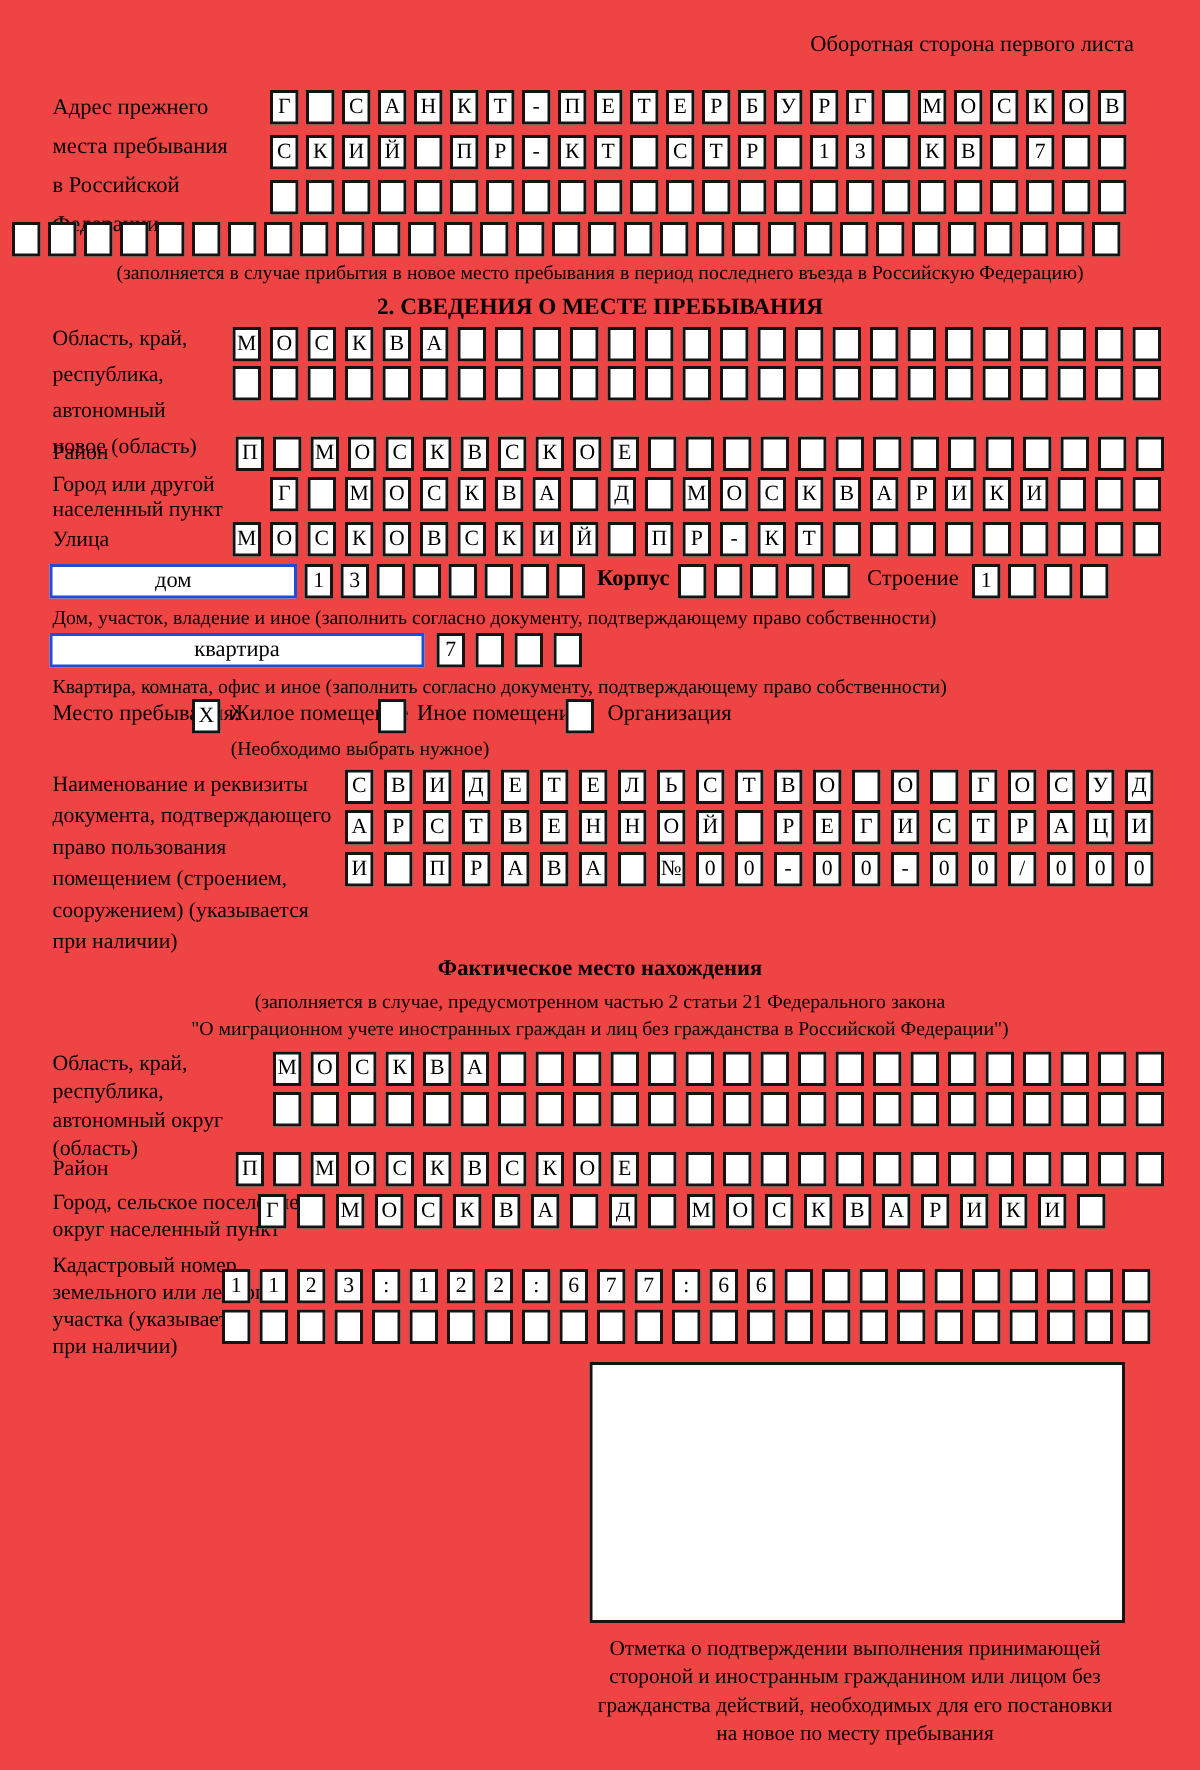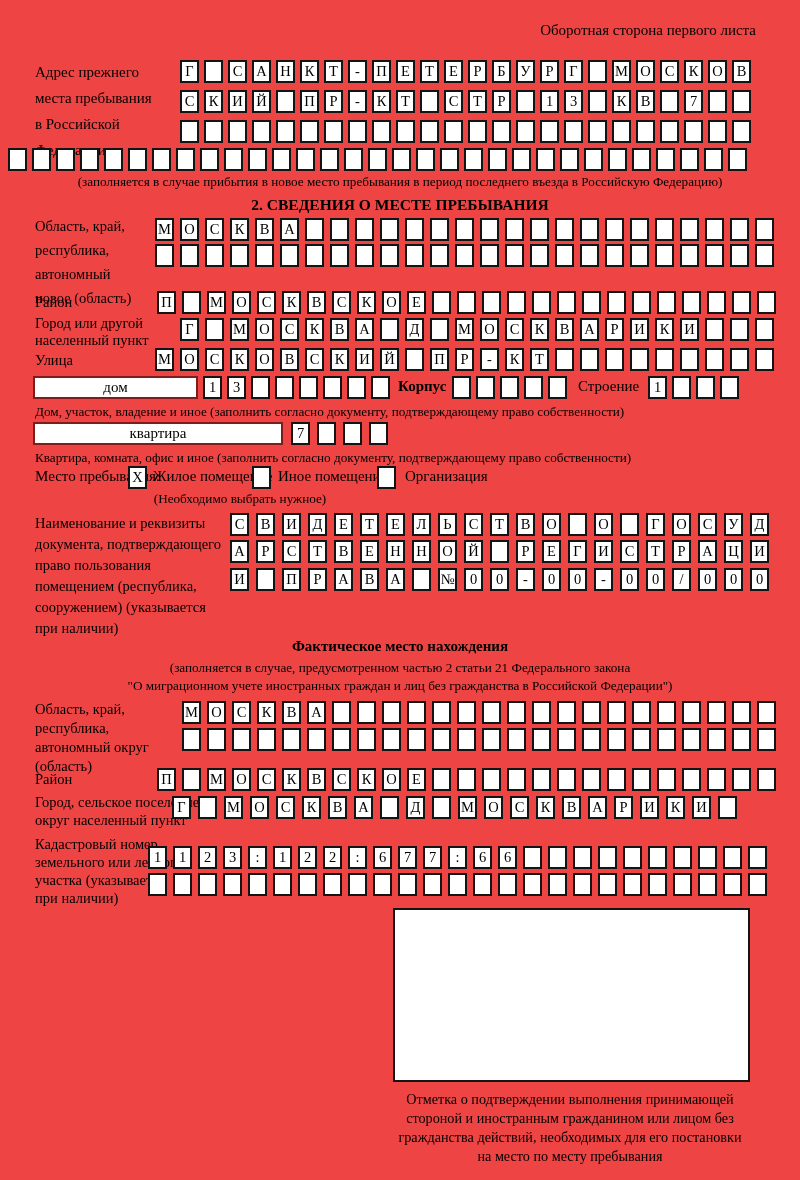--- a/index.html
+++ b/index.html
@@ -10,21 +10,21 @@
   .lbl15{font-size:15px;}
   .cap{font-size:13.2px;}
   .bold{font-weight:bold;}
   .center{text-align:center;white-space:normal;}
   .boxrow{position:absolute;display:flex;}
   .cb{box-sizing:border-box;display:inline-block;width:19px;height:23px;
       border:2px solid #141414;margin-right:5px;flex:0 0 auto;
       font-size:14.5px;line-height:19px;text-align:center;background:#fff;}
   .g6 .cb{margin-right:6px;}
   .g7 .cb{margin-right:7px;}
-  .wbox{position:absolute;box-sizing:border-box;height:23px;border:2px solid #7f1d1d;
+  .wbox{position:absolute;box-sizing:border-box;height:23px;border:2px solid #1d4ed8;
         background:#fff;font-size:15px;line-height:19px;text-align:center;}
   .stamp{position:absolute;box-sizing:border-box;border:2px solid #141414;background:#fff;}
   .capline{font-size:14.2px;line-height:19px;}
 </style>
 </head>
 <body>
 
 <div class="form">
 
   <div class="abs lbl15" style="right:44px;top:22px;">Оборотная сторона первого листа</div>
@@ -344,21 +344,21 @@
   <div class="abs lbl15" style="left:278px;top:468px;">Иное помещение</div>
   <div class="boxrow" style="left:377px;top:466px;">
       <span class="cb">&nbsp;</span>
     </div>
   <div class="abs lbl15" style="left:405px;top:468px;">Организация</div>
   <div class="abs cap center" style="left:100px;top:491px;width:280px;">(Необходимо выбрать нужное)</div>
 
   <div class="abs lbl" style="left:35px;top:515px;">Наименование и реквизиты</div>
   <div class="abs lbl" style="left:35px;top:536px;">документа, подтверждающего</div>
   <div class="abs lbl" style="left:35px;top:557px;">право пользования</div>
-  <div class="abs lbl" style="left:35px;top:578px;">помещением (республика,</div>
+  <div class="abs lbl" style="left:35px;top:578px;">помещением (строением,</div>
   <div class="abs lbl" style="left:35px;top:599px;">сооружением) (указывается</div>
   <div class="abs lbl" style="left:35px;top:620px;">при наличии)</div>
   <div class="boxrow g7" style="left:230px;top:513px;">
       <span class="cb">С</span>
       <span class="cb">В</span>
       <span class="cb">И</span>
       <span class="cb">Д</span>
       <span class="cb">Е</span>
       <span class="cb">Т</span>
       <span class="cb">Е</span>
@@ -598,16 +598,16 @@
       <span class="cb">&nbsp;</span>
       <span class="cb">&nbsp;</span>
       <span class="cb">&nbsp;</span>
     </div>
 
   <div class="stamp" style="left:393px;top:908px;width:357px;height:174px;"></div>
   <div class="abs center" style="left:360px;top:1090px;width:420px;">
     <div class="capline">Отметка о подтверждении выполнения принимающей</div>
     <div class="capline">стороной и иностранным гражданином или лицом без</div>
     <div class="capline">гражданства действий, необходимых для его постановки</div>
-    <div class="capline">на место по месту пребывания</div>
+    <div class="capline">на новое по месту пребывания</div>
   </div>
 
 </div>
 
 </body></html>

